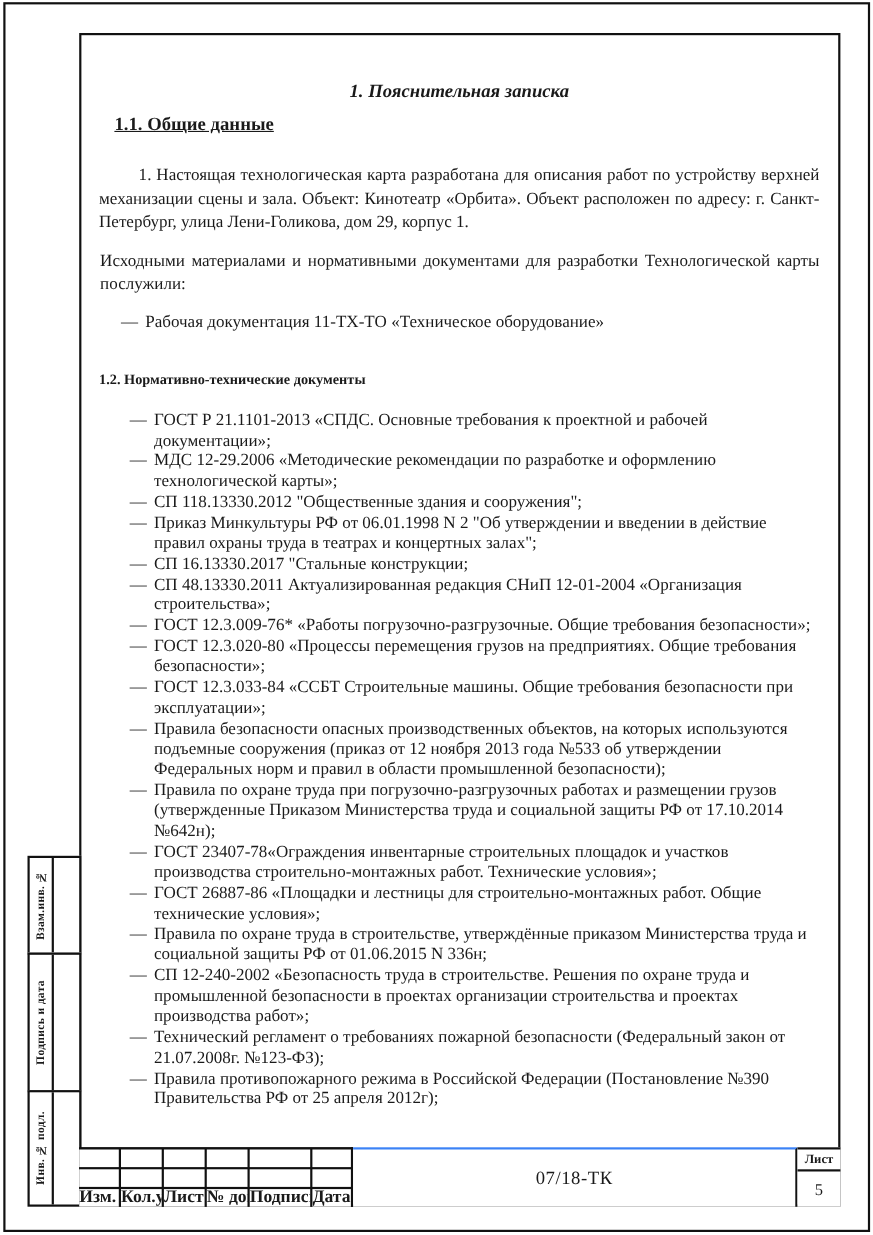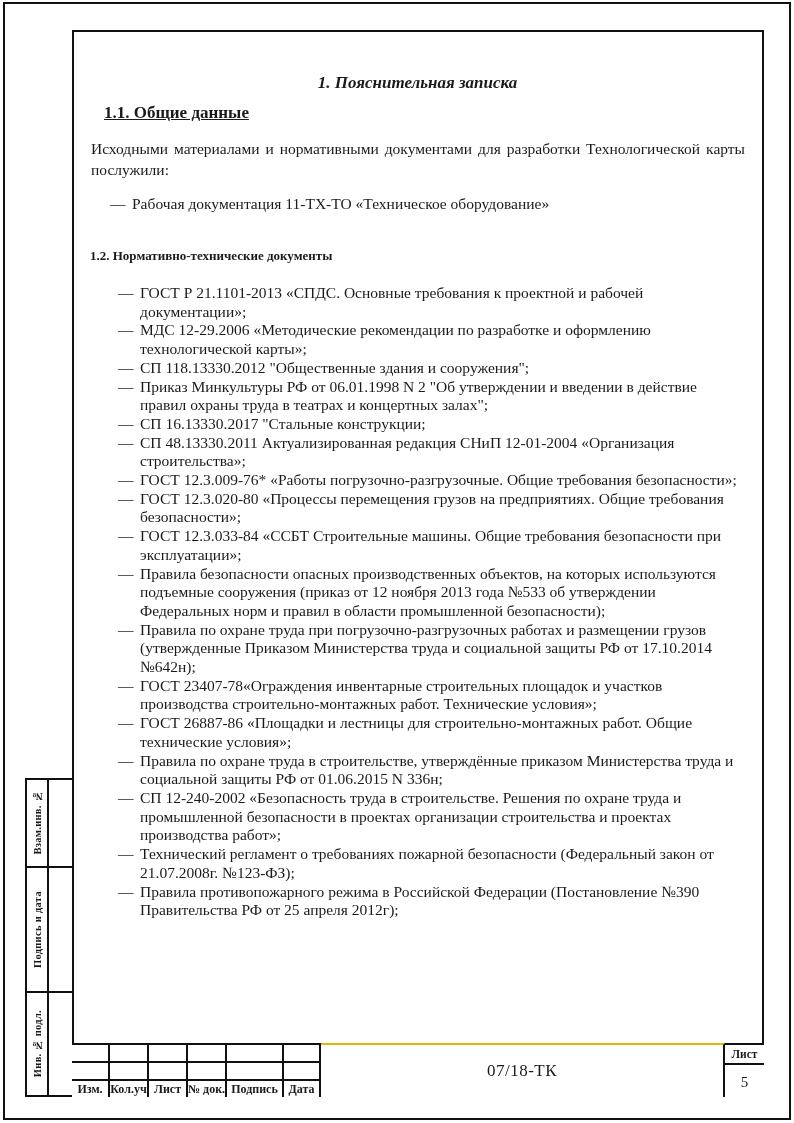--- a/index.html
+++ b/index.html
@@ -32,23 +32,23 @@
   .li .dash{flex:0 0 22px;}
   .li .t{flex:1;}
   .src{margin:13px 0 0 20px;line-height:21px;}
   .list{margin:20px 0 0 28px;}
 
   
   .tb-table{position:absolute;left:72px;top:1043px;width:249px;height:54px;box-sizing:border-box;
     border-top:2px solid #111;border-right:2px solid #111;background:#111;
     display:grid;grid-template-columns:36px 37px 37px 37px 55px 35px;grid-auto-rows:16px;gap:2px;}
   .tb-cell{background:#fff;}
-  .tb-label{font-weight:bold;font-size:12px;text-align:center;line-height:16px;white-space:nowrap;overflow:hidden;}
+  .tb-label{font-weight:bold;font-size:16px;line-height:16px;white-space:nowrap;overflow:hidden;}
   .tb-main{position:absolute;left:321px;top:1043px;width:404px;height:54px;box-sizing:border-box;
-    border-top:2px solid #eab308;border-right:2px solid #111;display:flex;align-items:center;justify-content:center;
+    border-top:2px solid #3b82f6;border-right:2px solid #111;display:flex;align-items:center;justify-content:center;
     font-size:17px;letter-spacing:.5px;background:#fff;}
   .tb-sheet{position:absolute;left:725px;top:1043px;width:39px;height:54px;box-sizing:border-box;border-top:2px solid #111;background:#fff;}
   .tb-sheet-label{height:18px;border-bottom:2px solid #111;box-sizing:content-box;display:flex;align-items:center;justify-content:center;font-weight:bold;font-size:11.5px;}
   .tb-sheet-num{height:34px;display:flex;align-items:center;justify-content:center;font-size:15px;}
 </style>
 </head>
 <body>
 
 <div class="outer-border"></div>
 <div class="frame"></div>
@@ -68,20 +68,21 @@
 <div class="side-cell c3">
   <div class="side-label">
       <span>Инв. № подл.</span>
     </div>
   <div class="side-empty"></div>
 </div>
 
 <main class="content">
   <h1 class="title">1. Пояснительная записка</h1>
   <h2 class="h11">1.1. Общие данные</h2>
+  <p class="p1">1. Настоящая технологическая карта разработана для описания работ по устройству верхней механизации сцены и зала. Объект: Кинотеатр «Орбита». Объект расположен по адресу: г. Санкт-Петербург, улица Лени-Голикова, дом 29, корпус 1.</p>
   <p class="p2">Исходными материалами и нормативными документами для разработки Технологической карты послужили:</p>
   <div class="li src">
     <span class="dash">—</span>
     <span class="t">Рабочая документация 11-ТХ-ТО «Техническое оборудование»</span>
   </div>
   <h2 class="h12">1.2. Нормативно-технические документы</h2>
   <div class="list">
       <div class="li">
       <span class="dash">—</span>
       <span class="t">ГОСТ Р 21.1101-2013 «СПДС. Основные требования к проектной и рабочей документации»;</span>

